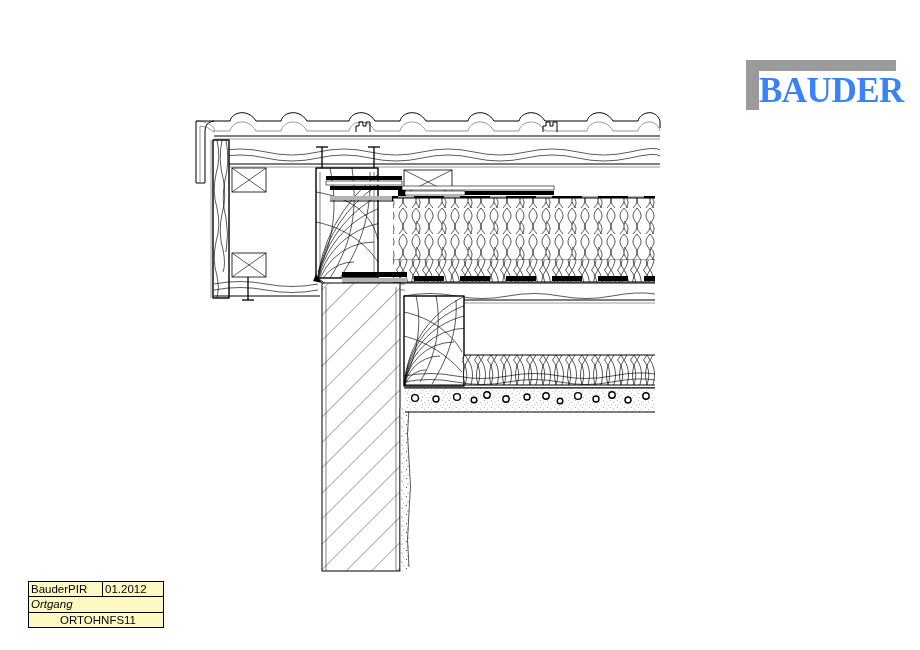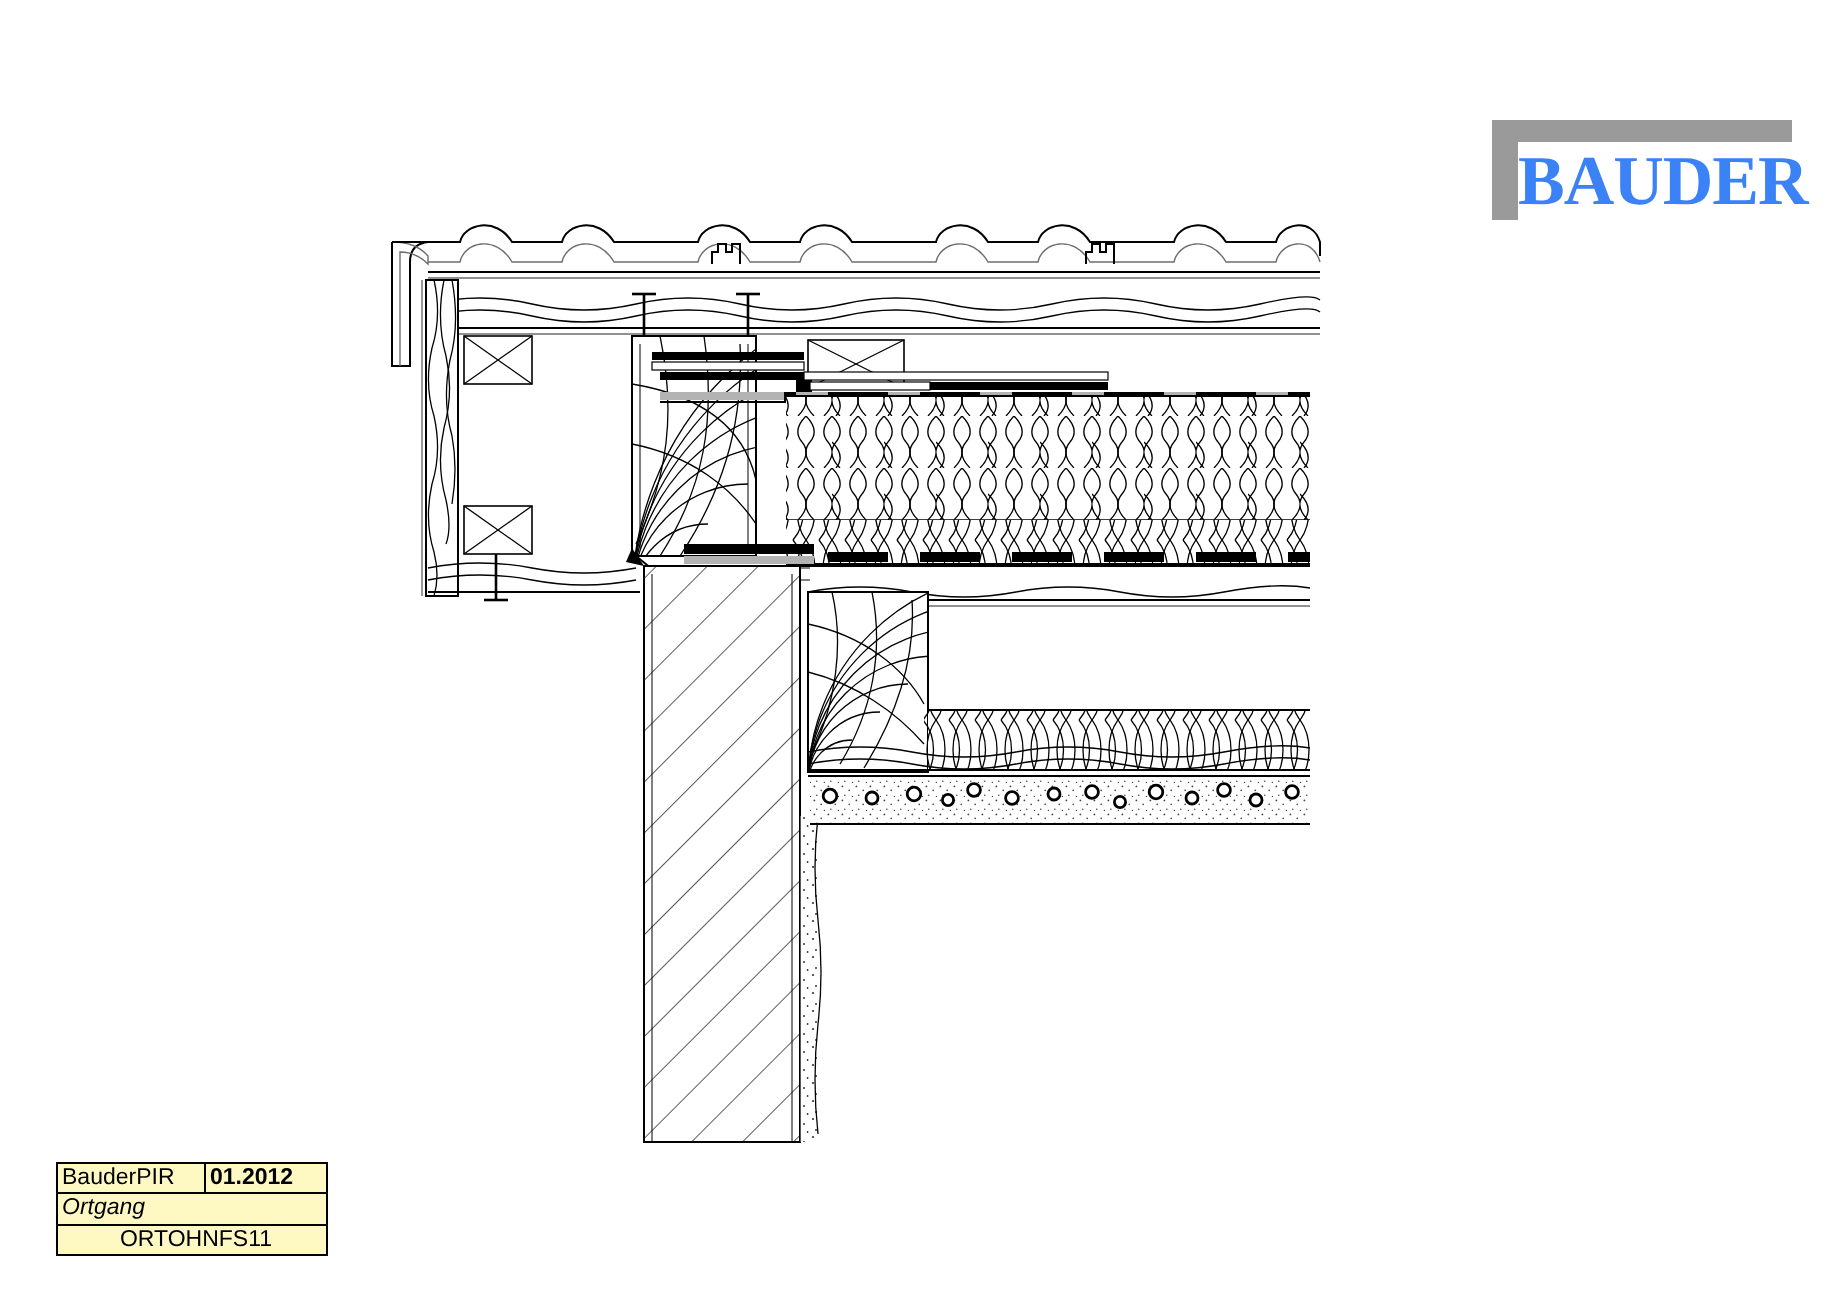--- a/index.html
+++ b/index.html
@@ -17,21 +17,21 @@
      color:#3b82f6;background:#fff;white-space:nowrap;}
 
   
   #titleblock{position:absolute;left:28px;top:549px;width:136px;height:47px;
      border:1.6px solid #000;background:#fef9c3;box-sizing:border-box;margin-top:32px;}
   #titleblock .row{display:flex;height:15.3px;border-bottom:1.6px solid #000;box-sizing:border-box;}
   #titleblock .row.last{border-bottom:none;height:16.4px;}
   #titleblock .cell{font-size:11.5px;line-height:13px;padding:1px 2px;
      color:#000;white-space:nowrap;overflow:hidden;box-sizing:border-box;}
   #titleblock .c1{width:74px;border-right:1.6px solid #000;}
-  #titleblock .c2{width:58px;font-weight:bold;}
+  #titleblock .c2{width:58px;}
   #titleblock .cfull{width:100%;font-style:italic;}
   #titleblock .ccode{width:100%;text-align:center;padding-left:6px;}
 
   svg{display:block;}
   .ln{fill:none;stroke:#000;stroke-width:1;}
   .ln-thin{fill:none;stroke:#000;stroke-width:0.65;}
   .ln-hair{fill:none;stroke:#000;stroke-width:0.5;}
   .ln-gray{fill:none;stroke:#6d6d6d;stroke-width:0.7;}
   .ln-med{fill:none;stroke:#000;stroke-width:1.3;}
   .fl-black{fill:#000;stroke:none;}

